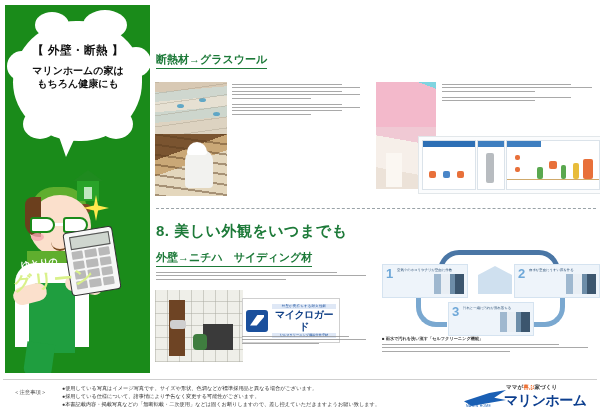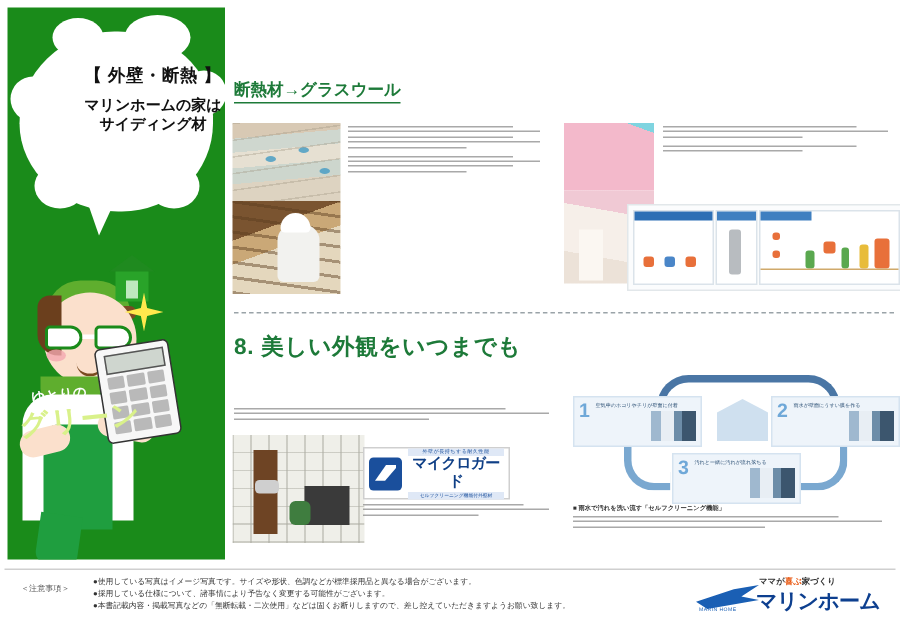--- a/index.html
+++ b/index.html
@@ -28,21 +28,21 @@
   .bubble:after{
     content:"";position:absolute;left:70px;top:-11px;width:44px;height:30px;
     background:#fff;border-radius:50%;
   }
   .bubble-lobe{position:absolute;background:#fff;border-radius:50%;}
   .bubble-tail{
     position:absolute;left:52px;top:126px;width:0;height:0;
     border-left:9px solid transparent;border-right:12px solid transparent;
     border-top:26px solid #fff;
   }
-  .bubble-inner{position:absolute;left:10px;top:22px;width:110px;text-align:center;z-index:3;margin-left:24px;}
+  .bubble-inner{position:absolute;left:10px;top:22px;width:110px;text-align:center;z-index:3;}
   .bubble-title{
     font-size:11.5px;font-weight:bold;color:#111;letter-spacing:.5px;
     margin-bottom:7px;white-space:nowrap;
   }
   .bubble-line{font-size:10px;color:#111;line-height:12.5px;font-weight:bold;}
 
   
   .mascot{position:absolute;left:2px;top:168px;width:120px;height:200px;}
   .m-hat{position:absolute;left:24px;top:14px;width:56px;height:26px;background:#5fae2e;border-radius:28px 28px 4px 4px;}
   .m-hatband{position:absolute;left:20px;top:31px;width:64px;height:9px;background:#7b4a24;border-radius:5px;}
@@ -126,21 +126,21 @@
     background:
       repeating-linear-gradient(0deg,rgba(170,170,160,.5) 0 1px,transparent 1px 12px),
       repeating-linear-gradient(90deg,rgba(170,170,160,.5) 0 1px,transparent 1px 12px);}
   .ph-post{position:absolute;left:14px;top:10px;width:16px;height:56px;background:#6e4424;z-index:2;}
   .ph-mail{position:absolute;left:15px;top:30px;width:16px;height:9px;background:#cfcfcf;border-radius:3px;z-index:3;}
   .ph-chair{position:absolute;left:48px;top:34px;width:30px;height:26px;background:#3a3a3a;z-index:2;}
   .ph-plant{position:absolute;left:38px;top:44px;width:14px;height:16px;background:#3f7d3f;border-radius:4px;z-index:3;}
 
   
   .mg-badge{
-    position:absolute;left:90px;top:298px;width:98px;height:35px;
+    position:absolute;left:90px;top:298px;width:98px;height:45px;
     background:#ffffff;border:1px solid #cfcfcf;
     display:flex;align-items:center;gap:4px;padding:2px 3px;box-sizing:border-box;
   }
   .mg-mark{width:22px;height:22px;background:#1a4f9c;border-radius:3px;position:relative;flex:0 0 auto;}
   .mg-mark:after{content:"";position:absolute;left:4px;top:5px;width:14px;height:11px;
     background:#fff;clip-path:polygon(0 100%,55% 0,100% 0,100% 22%,48% 100%);}
   .mg-txt{flex:1;}
   .mg-top{font-size:3.4px;color:#1a4f9c;letter-spacing:.3px;line-height:5px;background:#dfe8f6;text-align:center;}
   .mg-main{font-size:10px;font-weight:bold;color:#0f3f86;letter-spacing:-.5px;line-height:12px;text-align:center;}
   .mg-bot{font-size:3.2px;color:#1a4f9c;line-height:5px;background:#dfe8f6;text-align:center;}
@@ -201,21 +201,21 @@
   <div class="green-panel">
 
     <div class="bubble">
       <div class="bubble-lobe" style="left:-6px;top:30px;width:30px;height:30px;"></div>
       <div class="bubble-lobe" style="left:108px;top:26px;width:30px;height:30px;"></div>
       <div class="bubble-lobe" style="left:10px;top:88px;width:34px;height:30px;"></div>
       <div class="bubble-lobe" style="left:86px;top:88px;width:34px;height:30px;"></div>
       <div class="bubble-inner">
         <div class="bubble-title">【 外壁・断熱 】</div>
         <div class="bubble-line">マリンホームの家は</div>
-        <div class="bubble-line">サイディング材</div>
+        <div class="bubble-line">もちろん健康にも</div>
       </div>
     </div>
     <div class="bubble-tail"></div>
 
     <div class="mascot">
       <div class="m-hat"></div>
       <div class="m-hatband"></div>
       <div class="m-house"></div>
       <div class="m-face"></div>
       <div class="m-hair"></div>
@@ -316,20 +316,21 @@
         <div class="chip gr" style="left:54px;top:24px;width:5px;height:14px;"></div>
         <div class="chip yl" style="left:66px;top:22px;width:6px;height:16px;"></div>
         <div class="chip or" style="left:76px;top:18px;width:10px;height:20px;"></div>
         <div class="ground"></div>
       </div>
     </div>
 
     <div class="divider" style="position:absolute;left:4px;top:208px;width:440px;"></div>
 
     <div style="position:absolute;left:4px;top:222px;" class="sec-title">8. 美しい外観をいつまでも</div>
+    <div style="position:absolute;left:4px;top:250px;" class="sub-title">外壁→ニチハ　サイディング材</div>
 
     <div class="microtext" style="position:absolute;left:4px;top:272px;width:210px;">
       <i class="m"></i>
         <i></i>
         <i class="s"></i>
     </div>
 
     <div class="photo ph-ext">
       <div class="ph-post"></div>
       <div class="ph-mail"></div>

